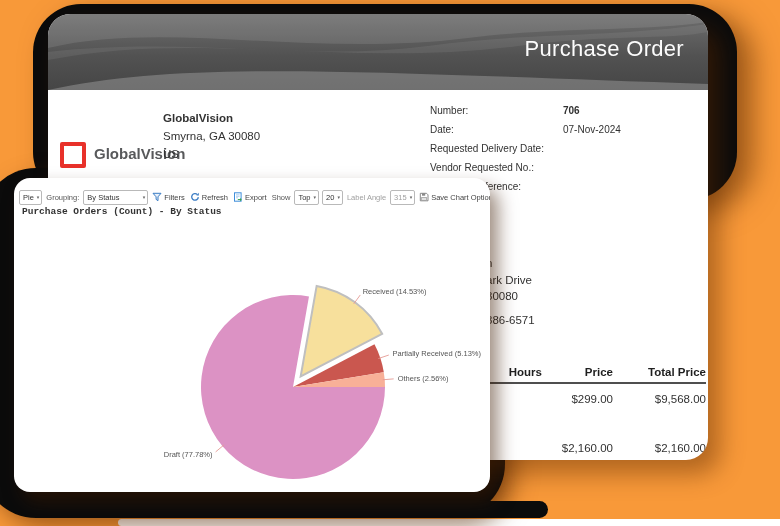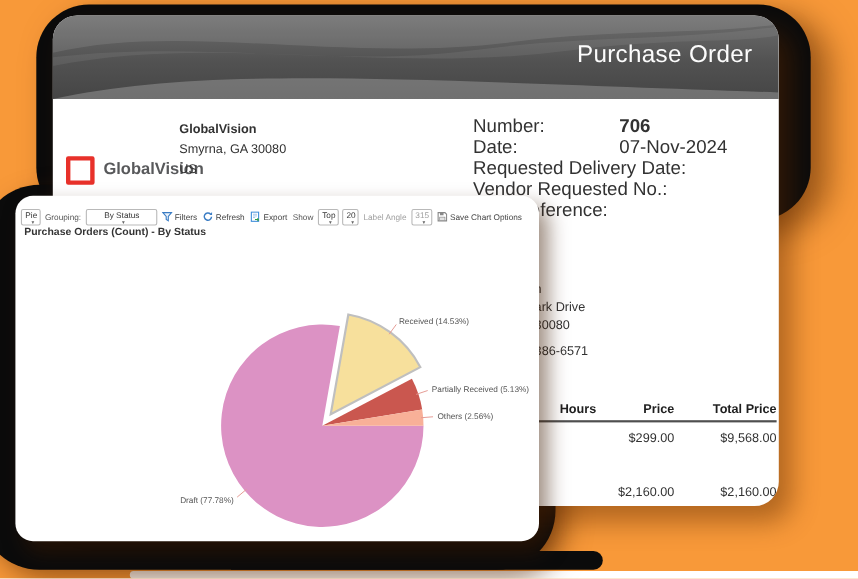--- a/index.html
+++ b/index.html
@@ -21,21 +21,21 @@
   .doc-header{position:absolute;left:0;top:0;width:660px;height:75px;}
   .doc-header svg{display:block;}
   .doc-header-title{position:absolute;right:24px;top:22px;font-size:22px;font-weight:400;color:#fcfcfc;letter-spacing:.3px;}
 
   .logo-mark{position:absolute;left:12px;top:128px;width:18px;height:18px;border:4px solid #E8312A;border-radius:2px;background:#fff;}
   .logo-text{position:absolute;left:46px;top:131px;font-size:15px;font-weight:bold;color:#58595B;}
 
   .company-name{position:absolute;left:115px;top:98px;font-size:11.5px;font-weight:bold;color:#323232;}
   .company-lines{position:absolute;left:115px;top:114px;font-size:11.5px;color:#323232;line-height:17.5px;}
 
-  .frow{position:absolute;left:0;width:660px;height:16px;font-size:17px;color:#323232;}
+  .frow{position:absolute;left:0;width:660px;height:16px;font-size:10px;color:#323232;}
   .flabel{position:absolute;left:382px;}
   .flabel.partial{left:428px;}
   .fvalue{position:absolute;left:515px;}
   .fvalue.bold{font-weight:bold;}
 
   .vfrag{position:absolute;left:438px;font-size:11.5px;color:#323232;}
 
   .thead-cell,.tcell{position:absolute;width:110px;text-align:right;font-size:11.5px;}
   .thead-cell{font-weight:bold;color:#1f1f1f;}
   .tcell{color:#323232;}
@@ -43,26 +43,26 @@
   .c0{right:166px;} .c1{right:95px;} .c2{right:2px;}
 
   
   .chart-card{position:absolute;left:14px;top:178px;width:476px;height:314px;background:#fff;
               border-radius:16px;box-shadow:8px 10px 18px rgba(60,25,0,.5);overflow:hidden;}
   .toolbar{position:absolute;left:5px;top:11px;right:2px;height:16px;display:flex;align-items:center;
            gap:3px;white-space:nowrap;font-size:7.5px;color:#444;}
   .tb-label{color:#555;padding:0 1px;}
   .tb-label.muted{color:#a0a0a0;}
   .tb-select{display:inline-flex;align-items:center;justify-content:space-between;height:13px;
-             border:1px solid #b9b9b9;border-radius:2px;background:#fff;padding:0 2px 0 3px;color:#333;flex-direction:column;}
+             border:1px solid #b9b9b9;border-radius:2px;background:#fff;padding:0 2px 0 3px;color:#333;}
   .tb-select.muted{color:#a0a0a0;}
   .tb-select .arrow{font-size:5px;color:#666;margin-left:3px;}
   .tb-btn{display:inline-flex;align-items:center;gap:2px;color:#444;cursor:default;padding:0 1px;}
   .tb-btn svg{display:block;}
-  .chart-title{position:absolute;left:8px;top:28px;font-size:9.5px;font-weight:bold;color:#333;}
+  .chart-title{position:absolute;left:8px;top:28px;font-size:9.5px;font-weight:bold;color:#333;font-family:Liberation Mono, monospace;}
   #pie-svg{position:absolute;inset:0;}
 </style>
 </head>
 <body>
 
 <div class="stage">
   <div class="orange-bg"></div>
   <div class="white-strip"></div>
   <div class="black-blob blob-a"></div>
   <div class="black-blob blob-b"></div>

